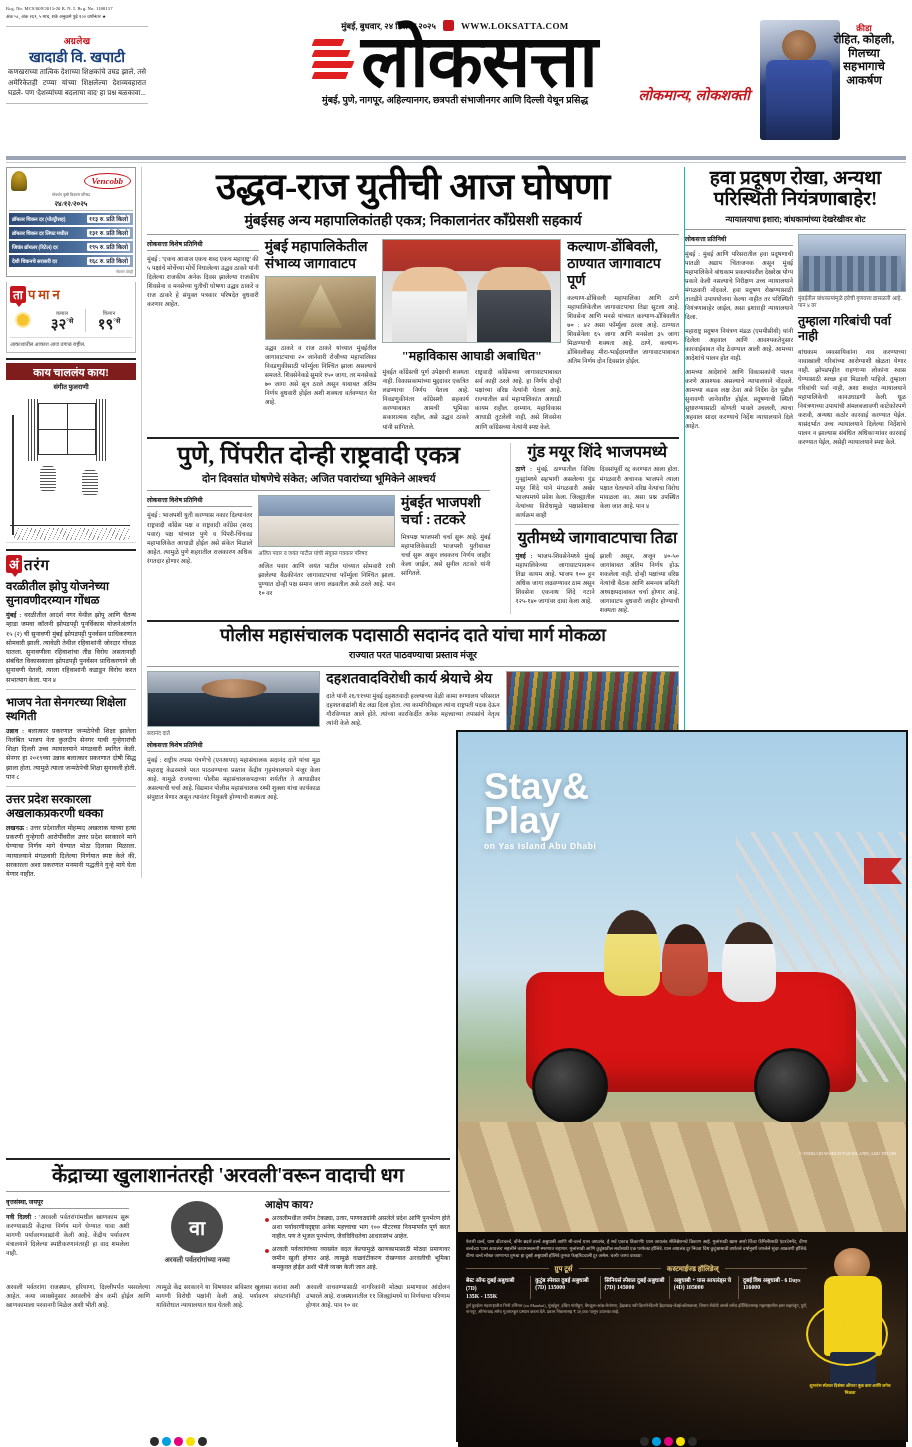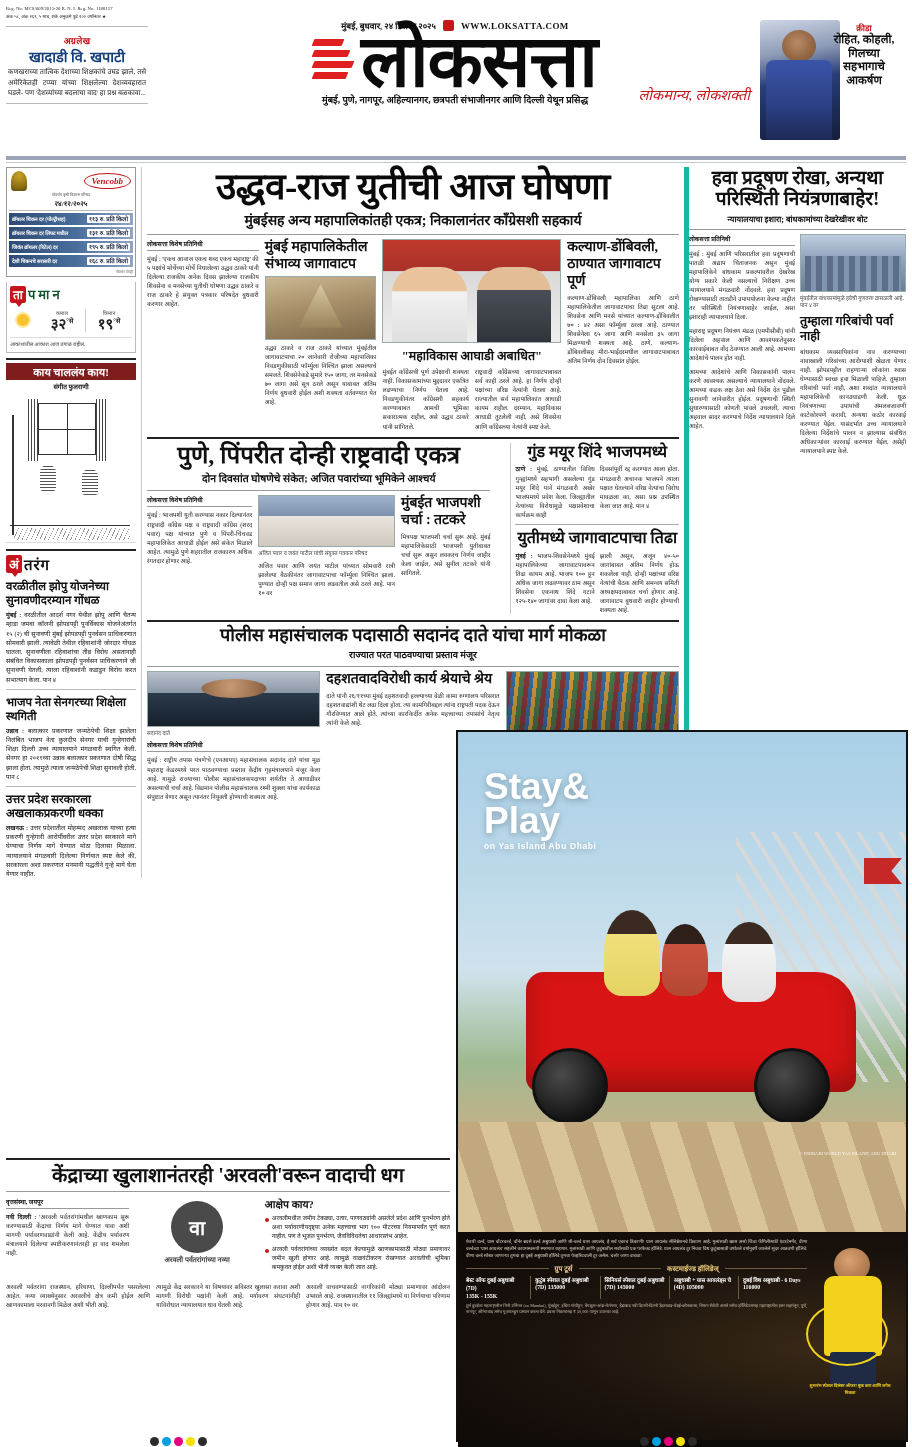--- a/index.html
+++ b/index.html
@@ -32,62 +32,62 @@
 
   .logo-row { display: flex; align-items: center; justify-content: center; margin-top: 2px; }
   .logo-mark { width: 46px; height: 62px; margin-right: 2px; position: relative; }
   .logo-mark i { position: absolute; left: 0; height: 7px; background: #e02020; transform: skewX(-22deg); border-radius: 1px; }
   .logo-mark i:nth-child(1){ top: 8px; width: 30px; }
   .logo-mark i:nth-child(2){ top: 19px; width: 36px; }
   .logo-mark i:nth-child(3){ top: 30px; width: 40px; }
   .logo-mark i:nth-child(4){ top: 41px; width: 34px; }
   .logo-word { font-size: 72px; font-weight: bold; line-height: .92; letter-spacing: -1px; color: #0a0a0a; }
   .mast-editions { text-align: center; font-size: 9.5px; font-weight: bold; color: #111; margin-top: -2px; }
-  .mast-slogan { position: absolute; right: 6px; bottom: 2px; color: #c4161c; font-size: 14.5px; font-weight: normal; font-style: italic; }
+  .mast-slogan { position: absolute; right: 6px; bottom: 2px; color: #c4161c; font-size: 14.5px; font-weight: bold; font-style: italic; }
 
   .mast-sport { width: 150px; position: relative; height: 148px; }
   .sport-photo { position: absolute; left: 4px; top: 14px; width: 80px; height: 120px;
     background: linear-gradient(170deg,#cfd7e6 0%,#8c9ab5 28%,#2a3f7a 50%,#1d2f5e 72%,#151e3a 100%);
     border-radius: 3px; overflow: hidden; }
   .sport-photo::before { content:""; position:absolute; left: 22px; top: 10px; width: 34px; height: 32px; border-radius: 50%;
     background: radial-gradient(circle at 45% 40%, #b98a63 0%, #8c5f3d 70%, #6b472c 100%); }
   .sport-photo::after { content:""; position:absolute; left: 6px; top: 40px; width: 66px; height: 80px; border-radius: 8px 8px 2px 2px;
     background: linear-gradient(180deg,#3a54a8 0%,#2b3f82 60%,#1c2a57 100%); }
   .sport-text { position: absolute; right: 0; top: 16px; width: 84px; text-align: center; }
   .sport-kicker { color: #c4161c; font-size: 8.5px; font-weight: bold; }
   .sport-line { font-size: 11.5px; font-weight: bold; line-height: 1.18; color: #111; }
 
   .mast-rule { height: 4px; background: #9aa4b4; margin-top: 2px; }
   .mast-rule2 { height: 1px; background: #c2c8d2; margin-top: 2px; }
 
   
   .grid { display: flex; margin-top: 4px; }
   .col-left { width: 136px; padding-right: 5px; border-right: 1px solid #c9c9c9; }
   .col-mid { flex: 1; padding: 0 5px; }
-  .col-right { width: 222px; border-left: 5px solid #14b8a6; }
+  .col-right { width: 222px; border-left: 1px solid #14b8a6; }
 
   
   .rate-box { border: 1px solid #999; padding: 2px; }
   .rate-head { display: flex; align-items: center; justify-content: space-between; padding: 1px 2px 2px; }
   .rate-emblem { width: 16px; height: 20px; background: radial-gradient(circle at 50% 22%, #c9a227 0%, #8a6d12 70%, #5c4a0b 100%); border-radius: 50% 50% 20% 20%; }
   .rate-brand { border: 1.6px solid #c4161c; border-radius: 50%; padding: 2px 7px; color: #c4161c; font-size: 9px; font-weight: bold; font-style: italic; }
   .rate-sub { font-size: 3.9px; text-align: center; color: #444; line-height: 1.4; }
   .rate-date { text-align: center; font-size: 7px; font-weight: bold; border-bottom: 1px solid #bbb; padding: 1px 0 2px; }
   .rate-row { display: flex; align-items: center; justify-content: space-between; margin-top: 2px;
     background: linear-gradient(90deg,#2d4a74 0%,#4a6e9c 55%,#8fa8c6 100%); color: #fff; padding: 2px 3px; }
   .rate-label { font-size: 5.2px; line-height: 1.3; font-weight: bold; }
   .rate-val { font-size: 6px; font-weight: bold; color: #14213d; background: #fff; padding: 0 2px; border-radius: 1px; }
   .rate-foot { font-size: 3.6px; text-align: right; color: #555; margin-top: 2px; }
 
   
   .temp-box { border: 1px solid #bbb; border-top: none; margin-top: 5px; padding: 3px; }
   .temp-title { display: flex; align-items: center; gap: 2px; }
   .temp-badge { background: #c4161c; color: #fff; font-size: 12px; font-weight: bold; padding: 0 3px; border-radius: 2px; position: relative; }
   .temp-badge::after { content:""; position:absolute; left: 5px; bottom: -4px; border-left: 4px solid transparent; border-right: 4px solid transparent; border-top: 5px solid #c4161c; }
-  .temp-word { font-size: 13px; font-weight: bold; letter-spacing: 3px; color: #14532d; }
+  .temp-word { font-size: 13px; font-weight: bold; letter-spacing: 3px; color: #c2410c; }
   .temp-row { display: flex; align-items: center; margin-top: 4px; }
   .sun-icon { width: 26px; height: 26px; position: relative; flex: none; margin-right: 3px; }
   .sun-icon span { position: absolute; left: 7px; top: 7px; width: 12px; height: 12px; border-radius: 50%; background: #f7c32e; box-shadow: 0 0 0 2px #fde9a4; }
   .temp-cell { flex: 1; text-align: center; border-left: 1px solid #ccc; padding: 0 2px; }
   .temp-cell:first-of-type { border-left: none; }
   .temp-cap { font-size: 5.2px; color: #555; }
   .temp-num { font-size: 15px; font-weight: bold; color: #222; line-height: 1; }
   .temp-unit { font-size: 6.5px; vertical-align: super; }
   .temp-note { font-size: 5.2px; color: #444; line-height: 1.5; margin-top: 4px; border-top: 1px solid #ddd; padding-top: 3px; }
 

